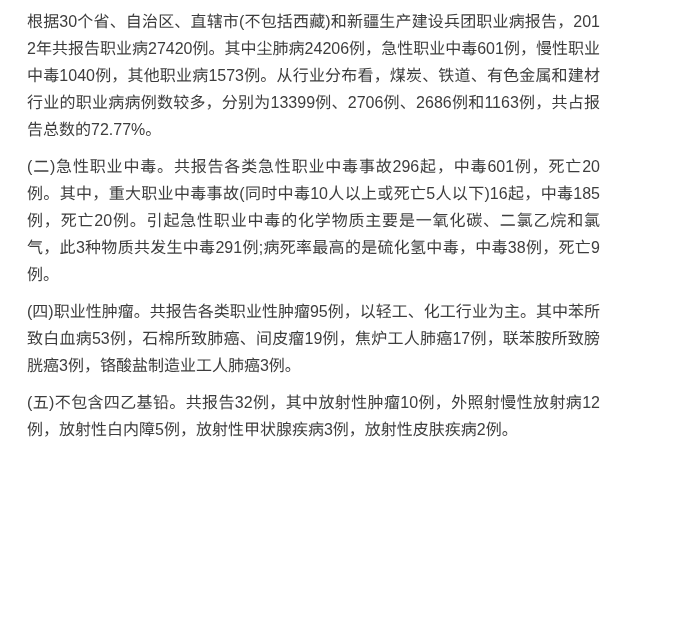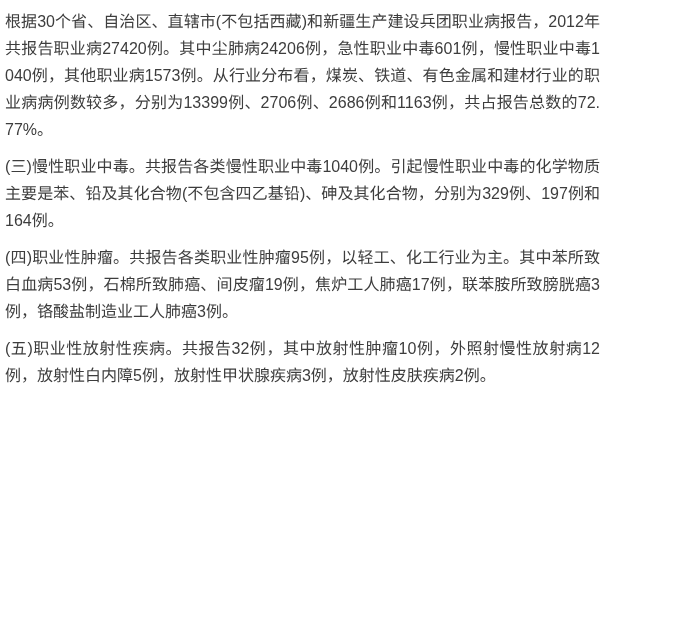--- a/index.html
+++ b/index.html
@@ -6,20 +6,21 @@
     margin: 0;
     padding: 0;
     background: #ffffff;
   }
   .report-page {
     width: 602px;
     height: 634px;
     box-sizing: border-box;
     background: #ffffff;
     overflow: hidden;
+    padding-left: 22px;
   }
   .report-body {
     box-sizing: border-box;
     padding: 8px 2px 0 5px;
     color: #3d3d3d;
     font-family: "Liberation Sans", "DejaVu Sans", sans-serif;
     font-size: 16px;
     line-height: 27px;
     text-align: justify;
   }
@@ -27,17 +28,17 @@
     margin: 0 0 10px 0;
     word-break: break-all;
   }
 </style>
 </head>
 <body>
 
 <div class="report-page">
   <div class="report-body">
     <p>根据30个省、自治区、直辖市(不包括西藏)和新疆生产建设兵团职业病报告，2012年共报告职业病27420例。其中尘肺病24206例，急性职业中毒601例，慢性职业中毒1040例，其他职业病1573例。从行业分布看，煤炭、铁道、有色金属和建材行业的职业病病例数较多，分别为13399例、2706例、2686例和1163例，共占报告总数的72.77%。</p>
-    <p>(三)慢性职业中毒。共报告各类慢性职业中毒1040例。引起慢性职业中毒的化学物质主要是苯、铅及其化合物(不包含四乙基铅)、砷及其化合物，分别为329例、197例和164例。</p>
+    <p>(二)急性职业中毒。共报告各类急性职业中毒事故296起，中毒601例，死亡20例。其中，重大职业中毒事故(同时中毒10人以上或死亡5人以下)16起，中毒185例，死亡20例。引起急性职业中毒的化学物质主要是一氧化碳、二氯乙烷和氯气，此3种物质共发生中毒291例;病死率最高的是硫化氢中毒，中毒38例，死亡9例。</p>
     <p>(四)职业性肿瘤。共报告各类职业性肿瘤95例，以轻工、化工行业为主。其中苯所致白血病53例，石棉所致肺癌、间皮瘤19例，焦炉工人肺癌17例，联苯胺所致膀胱癌3例，铬酸盐制造业工人肺癌3例。</p>
-    <p>(五)职业性放射性疾病。共报告32例，其中放射性肿瘤10例，外照射慢性放射病12例，放射性白内障5例，放射性甲状腺疾病3例，放射性皮肤疾病2例。</p>
+    <p>(五)不包含四乙基铅。共报告32例，其中放射性肿瘤10例，外照射慢性放射病12例，放射性白内障5例，放射性甲状腺疾病3例，放射性皮肤疾病2例。</p>
   </div>
 </div>
 
 </body></html>

